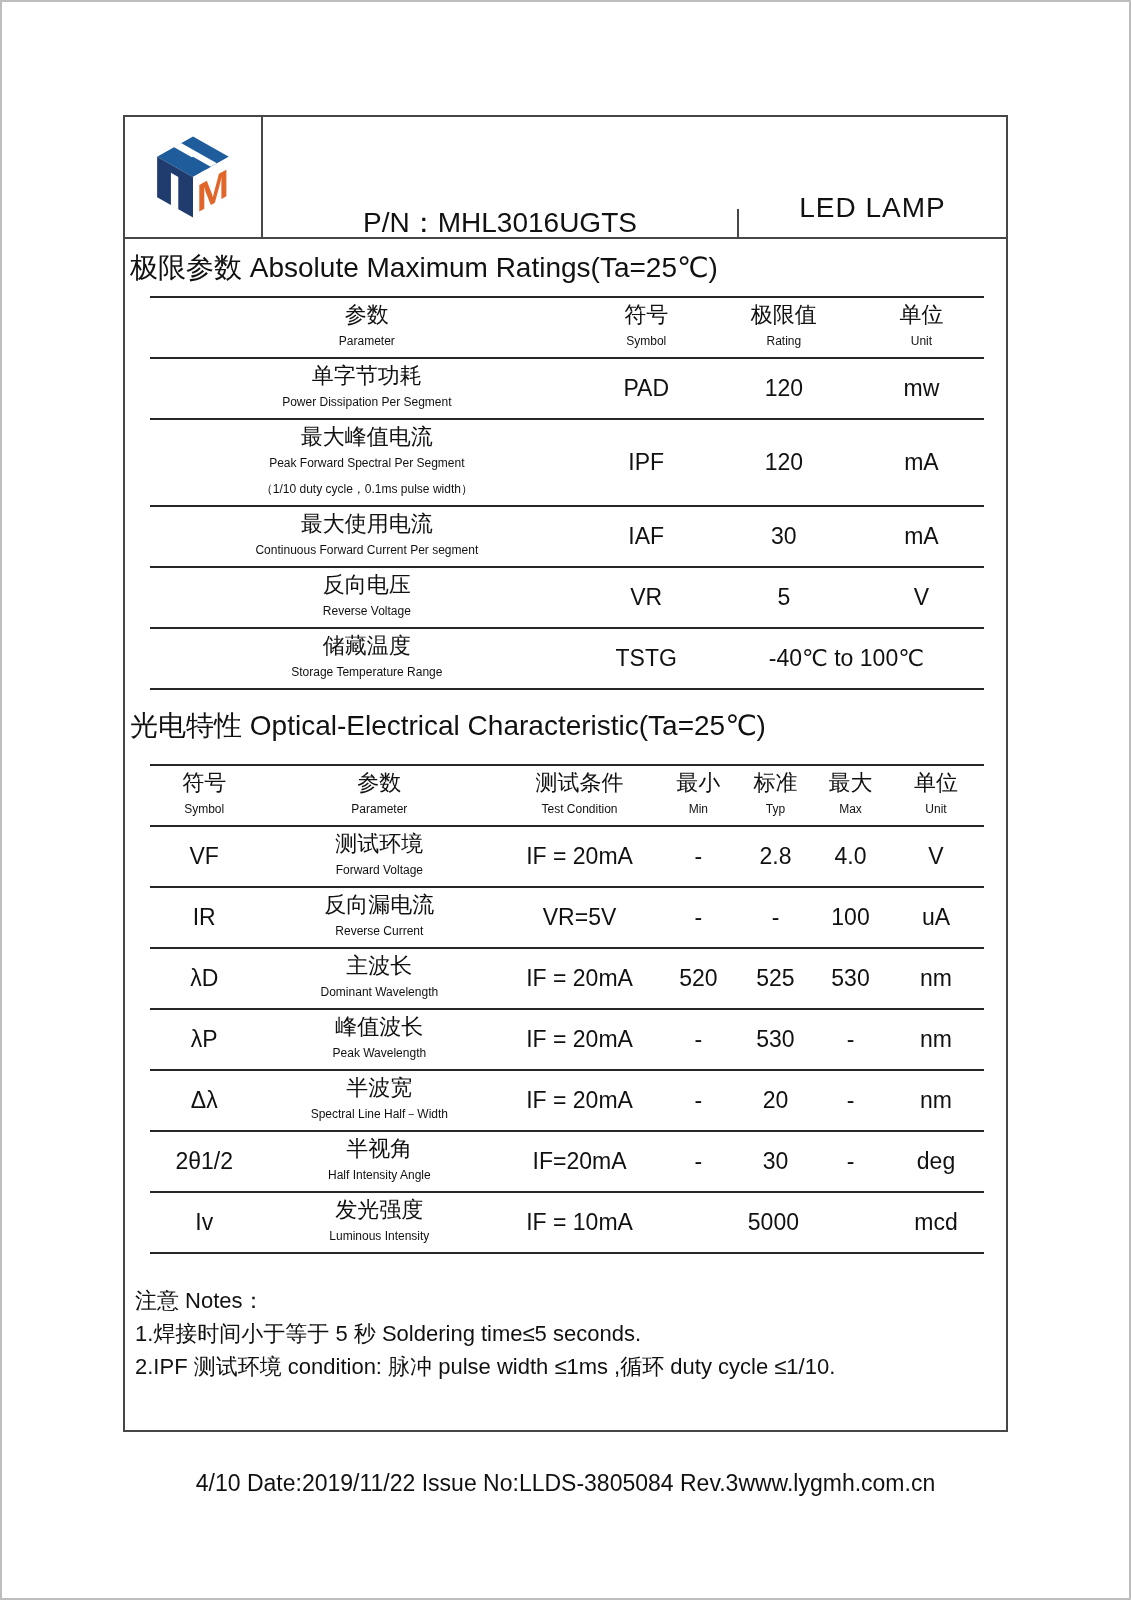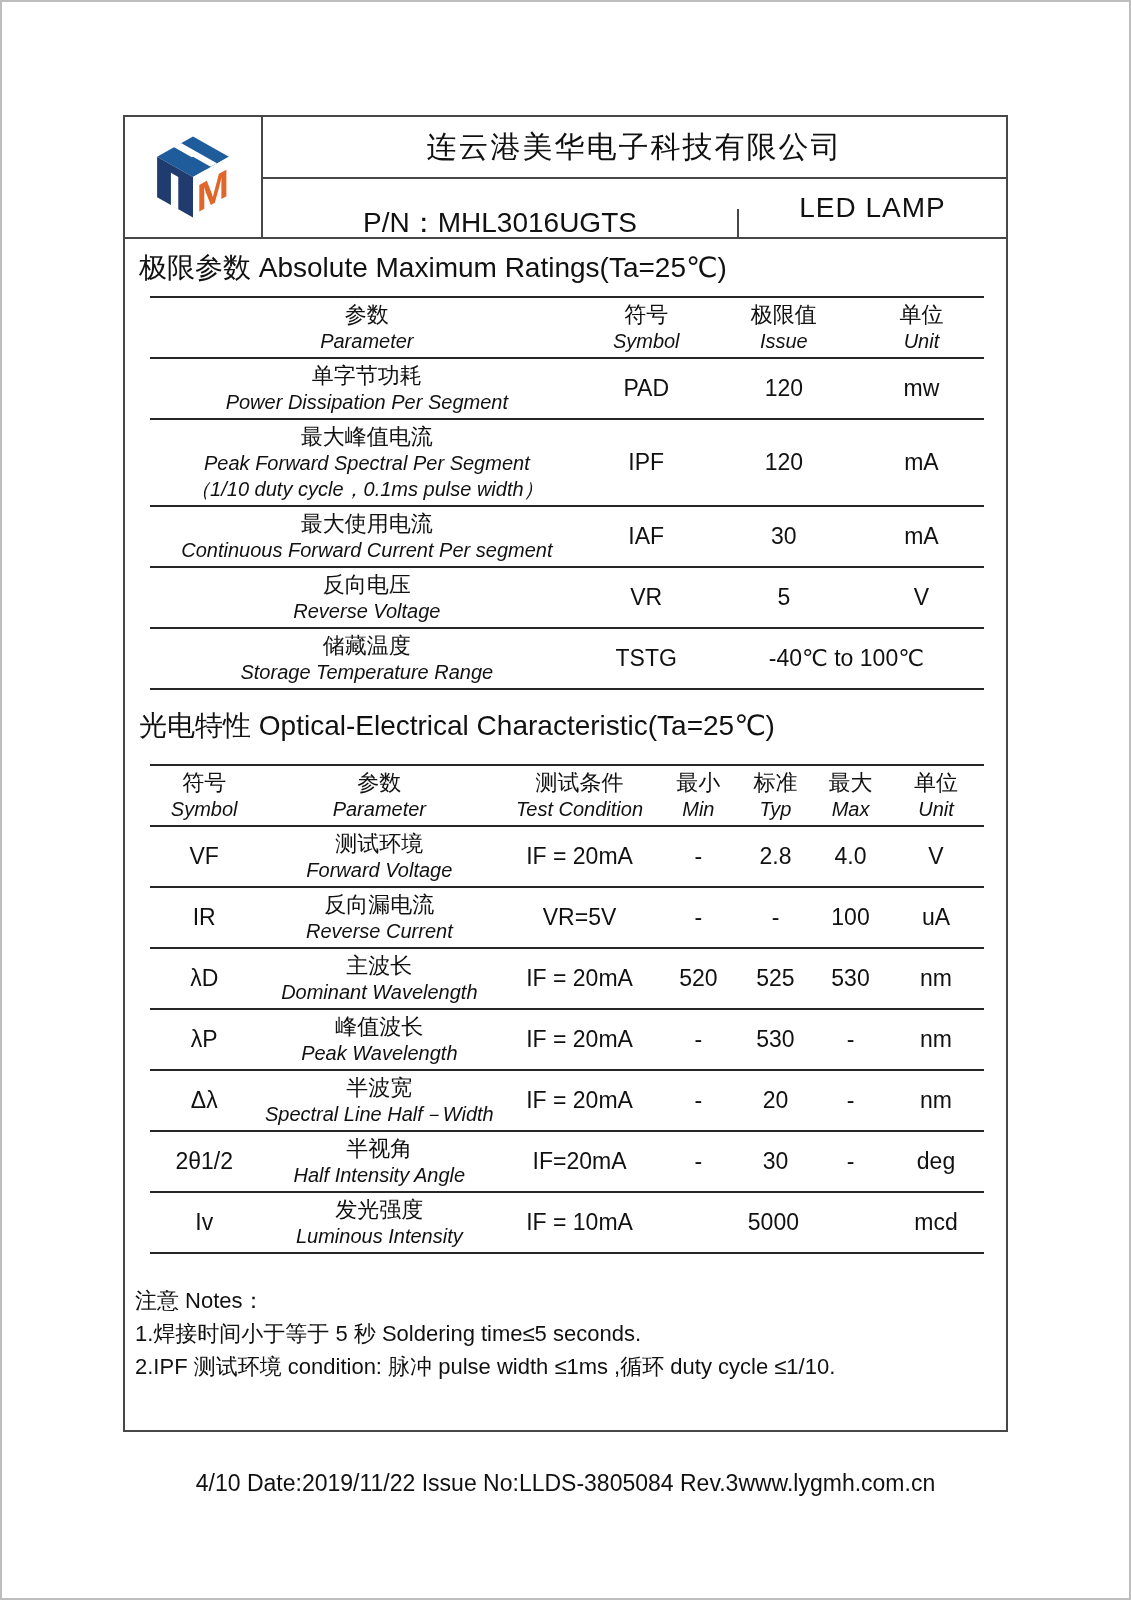--- a/index.html
+++ b/index.html
@@ -62,21 +62,21 @@
     grid-row: 2; grid-column: 3;
     display: flex; align-items: center; justify-content: center;
     font-size: 28px;
     letter-spacing: 1px;
   }
   
   .sec-title {
     font-size: 28px;
     font-weight: 400;
     line-height: 44px;
-    padding-left: 14px;
+    padding-left: 5px;
     margin-top: 7px;
     margin-bottom: 6px;
     white-space: nowrap;
   }
   .sec-title.second { margin-top: 14px; margin-bottom: 16px; }
   
   table.tbl {
     width: calc(100% - 47px);
     margin-left: 25px;
     border-collapse: collapse;
@@ -84,21 +84,21 @@
   }
   .tbl tr { border-top: 2px solid var(--rule-black, #262626); }
   .tbl tr.last { border-bottom: 2px solid var(--rule-black, #262626); }
   .tbl th, .tbl td {
     font-weight: 400;
     text-align: center;
     vertical-align: middle;
     padding: 3px 0;
   }
   .cn { font-size: 22px; line-height: 27px; display: block; }
-  .en { font-size: 20px; line-height: 26px; display: block; font-style: italic; }
+  .en { font-size: 12px; line-height: 26px; display: block; }
   .val { font-size: 23px; }
   
   .notes {
     margin-top: 30px;
     padding-left: 10px;
     font-size: 22px;
     line-height: 33px;
   }
   
   .footer {
@@ -125,21 +125,20 @@
           <polygon points="29,17.5 68,39.5 76,35 37,13" fill="#ffffff"></polygon>
           <polygon points="45,31 68,44 73,41 50,28" style="fill:var(--logo-blue,#1e5c9c)"></polygon>
 
           <polygon points="11,28 50,50 50,94 11,72" style="fill:var(--logo-navy,#203c6f)"></polygon>
           <polygon points="26,45.5 34,50 34,85.5 26,81" fill="#ffffff"></polygon>
 
           <polygon points="50,50 89,28 89,72 50,94" fill="#ffffff"></polygon>
           <text transform="translate(54,89) skewY(-29.5)" font-size="42" font-weight="bold" style="fill:var(--logo-orange,#e0662a)">M</text>
         </svg>
       </div>
-      <div class="company-cell">连云港美华电子科技有限公司</div>
       <div class="pn-cell">P/N：MHL3016UGTS</div>
       <div class="product-cell">LED LAMP</div>
     </div>
 
     <h2 class="sec-title">极限参数 Absolute Maximum Ratings(Ta=25℃)</h2>
 
     <table class="tbl">
       <colgroup>
           <col style="width:52%">
           <col style="width:15%">
@@ -151,21 +150,21 @@
           <th>
               <span class="cn">参数</span>
               <span class="en">Parameter</span>
             </th>
           <th>
               <span class="cn">符号</span>
               <span class="en">Symbol</span>
             </th>
           <th>
               <span class="cn">极限值</span>
-              <span class="en">Issue</span>
+              <span class="en">Rating</span>
             </th>
           <th>
               <span class="cn">单位</span>
               <span class="en">Unit</span>
             </th>
         </tr>
         <tr>
           <td>
               <span class="cn">单字节功耗</span>
               <span class="en">Power Dissipation Per Segment</span>

